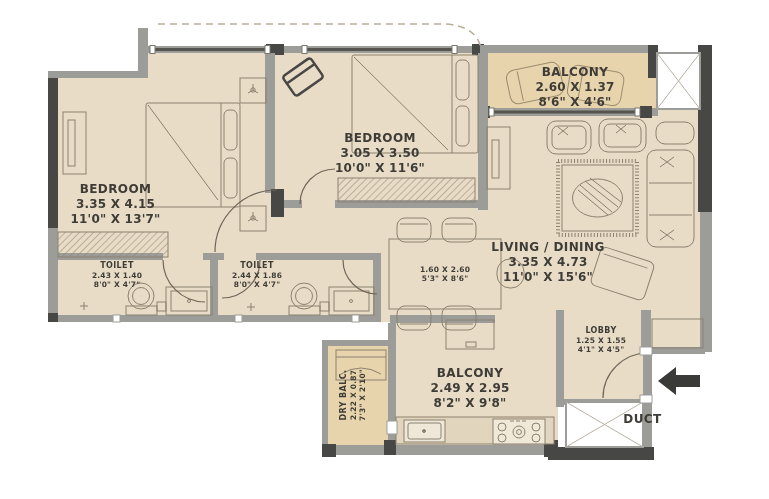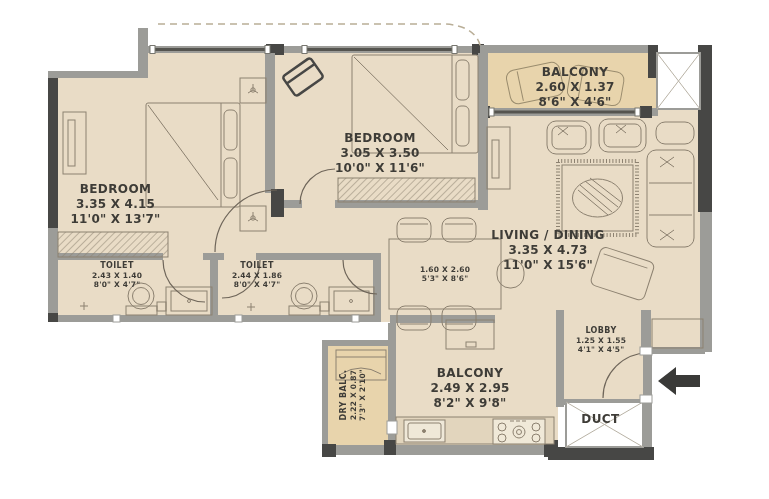--- a/index.html
+++ b/index.html
@@ -306,21 +306,21 @@
   <div class="lbl" style="left:310px;top:131px;width:140px;">
     <div class="nm">BEDROOM</div>
     <div class="dm">3.05 X 3.50</div>
     <div class="dm">10'0" X 11'6"</div>
   </div>
   <div class="lbl" style="left:505px;top:65px;width:140px;">
     <div class="nm">BALCONY</div>
     <div class="dm">2.60 X 1.37</div>
     <div class="dm">8'6" X 4'6"</div>
   </div>
-  <div class="lbl" style="left:468px;top:228px;width:160px;">
+  <div class="lbl" style="left:468px;top:240px;width:160px;">
     <div class="nm">LIVING / DINING</div>
     <div class="dm">3.35 X 4.73</div>
     <div class="dm">11'0" X 15'6"</div>
   </div>
   <div class="lbl small" style="left:58px;top:261px;width:118px;">
     <div class="nm">TOILET</div>
     <div class="dm">2.43 X 1.40</div>
     <div class="dm">8'0" X 4'7"</div>
   </div>
   <div class="lbl small" style="left:198px;top:261px;width:118px;">
@@ -335,21 +335,21 @@
   <div class="lbl" style="left:395px;top:366px;width:150px;">
     <div class="nm">BALCONY</div>
     <div class="dm">2.49 X 2.95</div>
     <div class="dm">8'2" X 9'8"</div>
   </div>
   <div class="lbl small" style="left:549px;top:326px;width:104px;">
     <div class="nm">LOBBY</div>
     <div class="dm">1.25 X 1.55</div>
     <div class="dm">4'1" X 4'5"</div>
   </div>
-  <div class="lbl" style="left:534px;top:412px;width:77px;padding-left:28px;">
+  <div class="lbl" style="left:576px;top:412px;width:77px;padding-left:28px;">
     <div class="nm">DUCT</div>
   </div>
   <div class="lbl small rot" style="left:308px;top:374px;width:104px;height:42px;">
     <div class="nm">DRY BALC.</div>
     <div class="dm">2.22 X 0.87</div>
     <div class="dm">7'3" X 2'10"</div>
   </div>
 
 </div>
 

